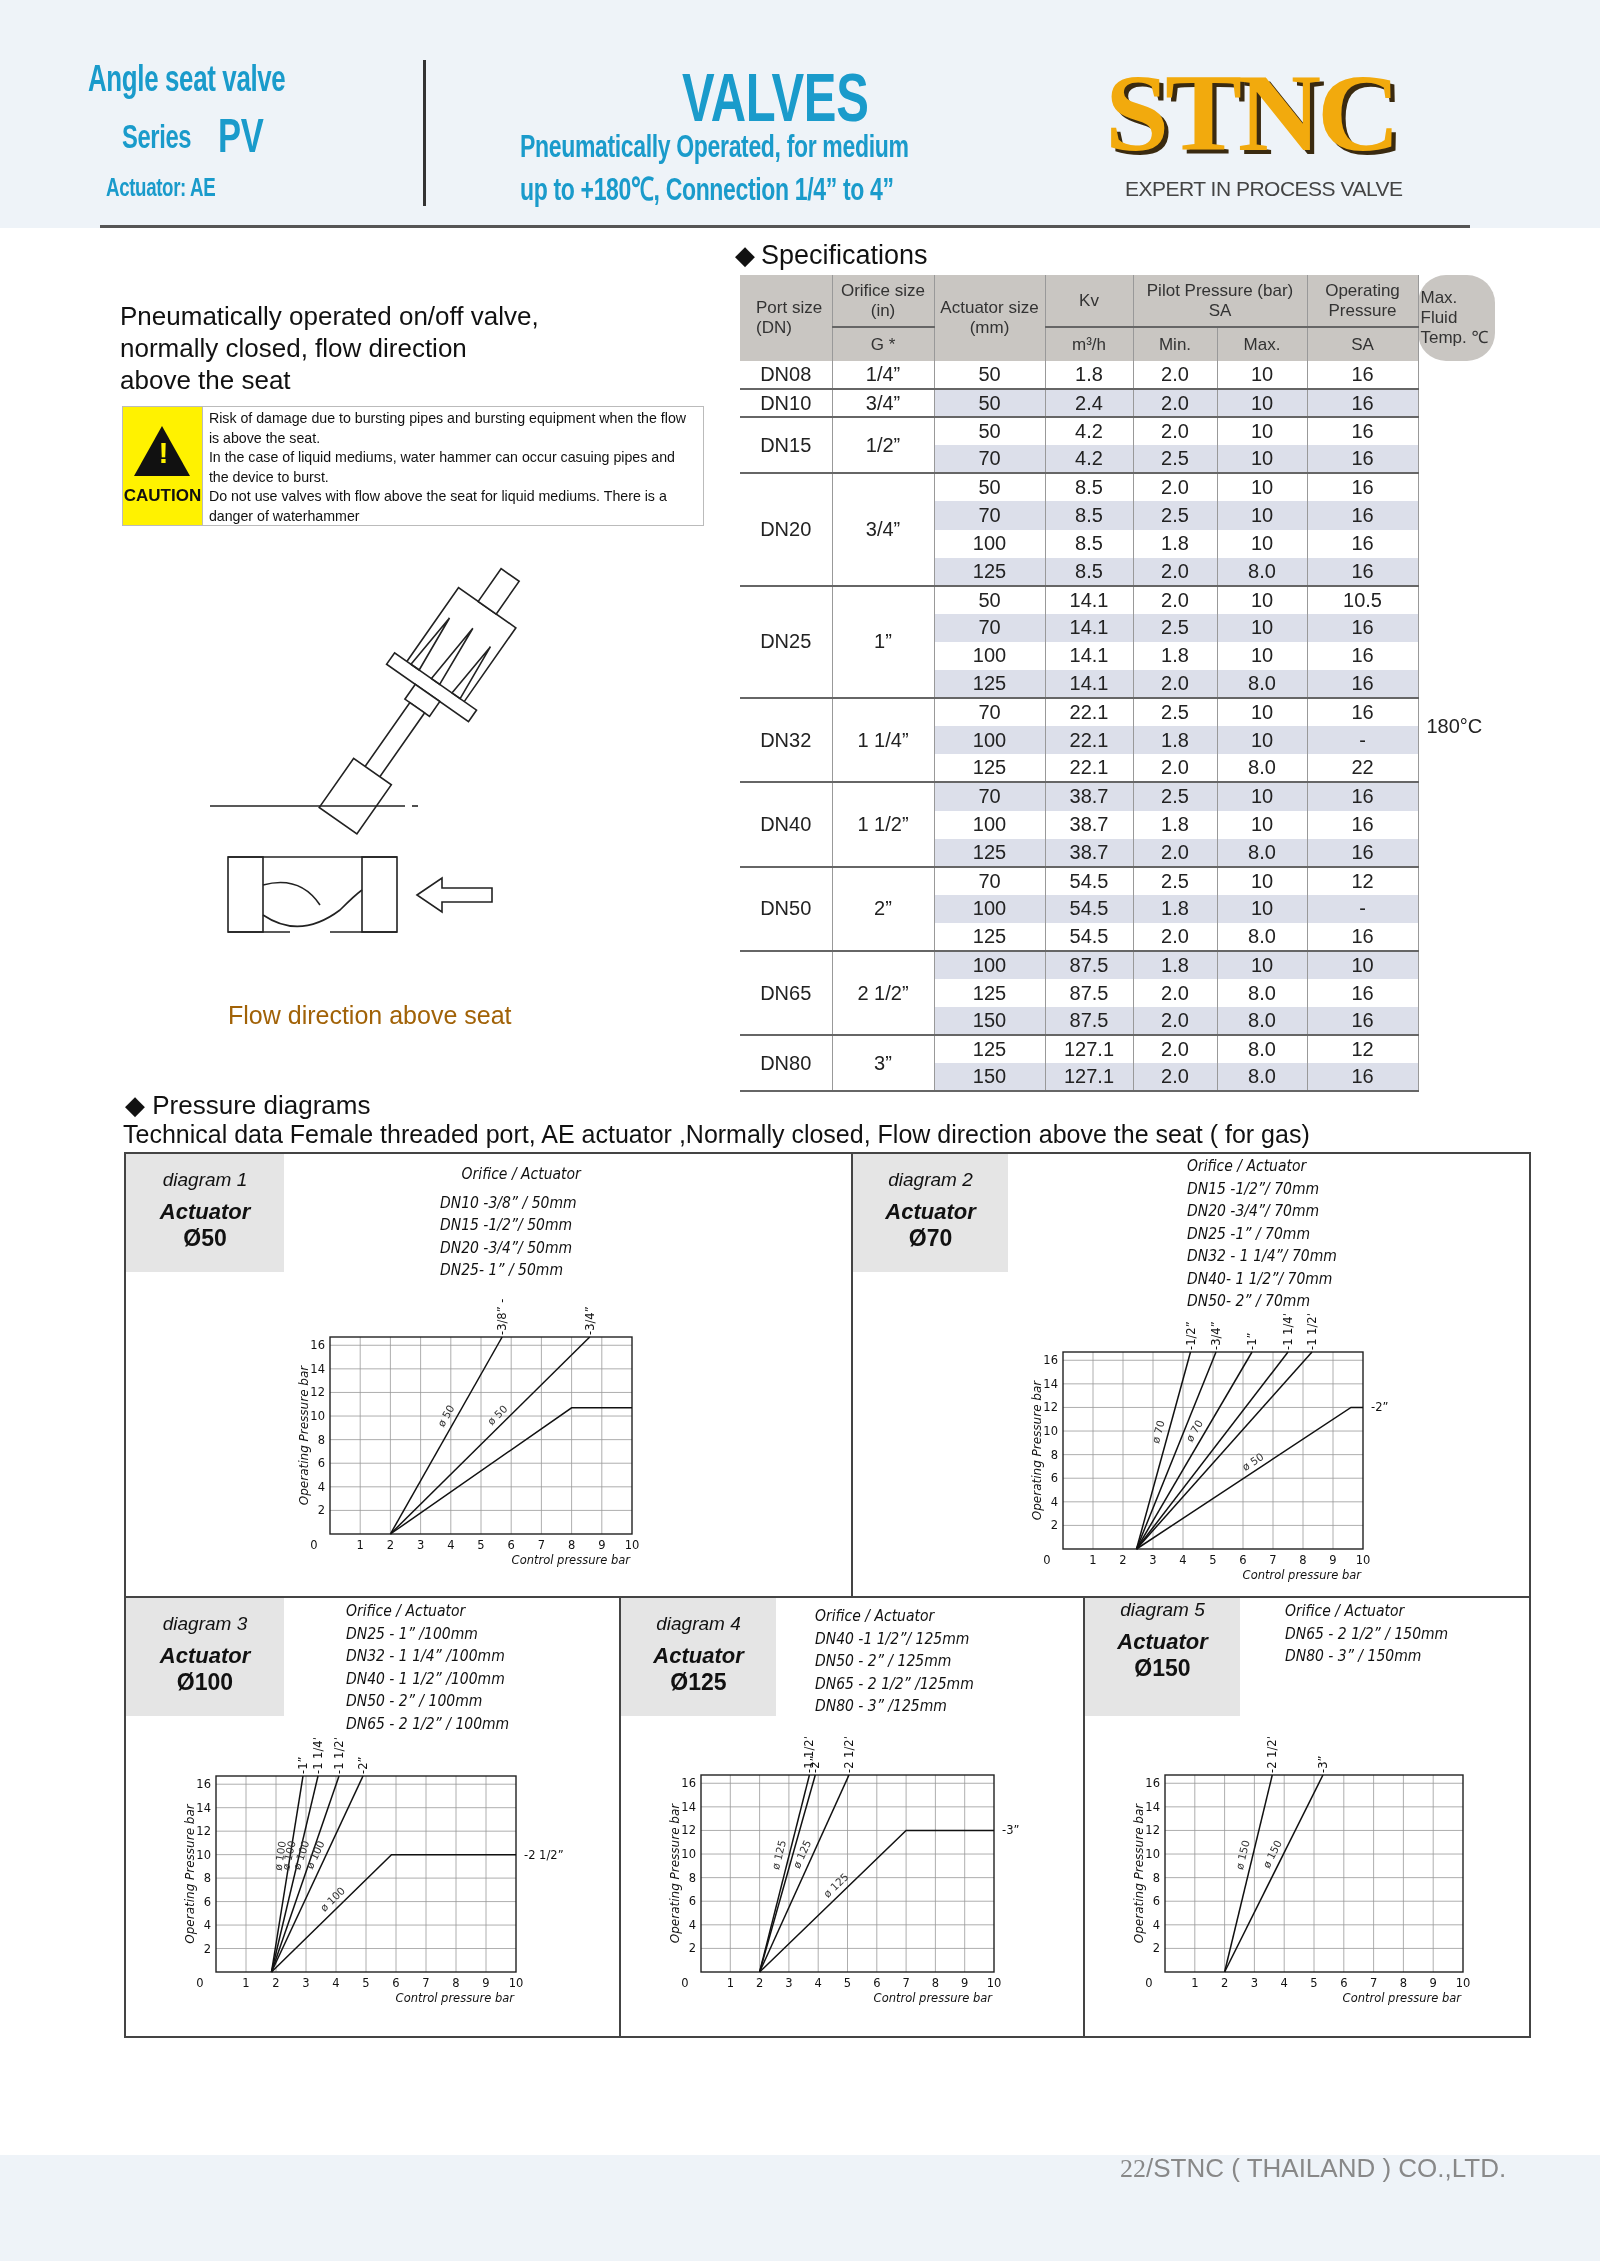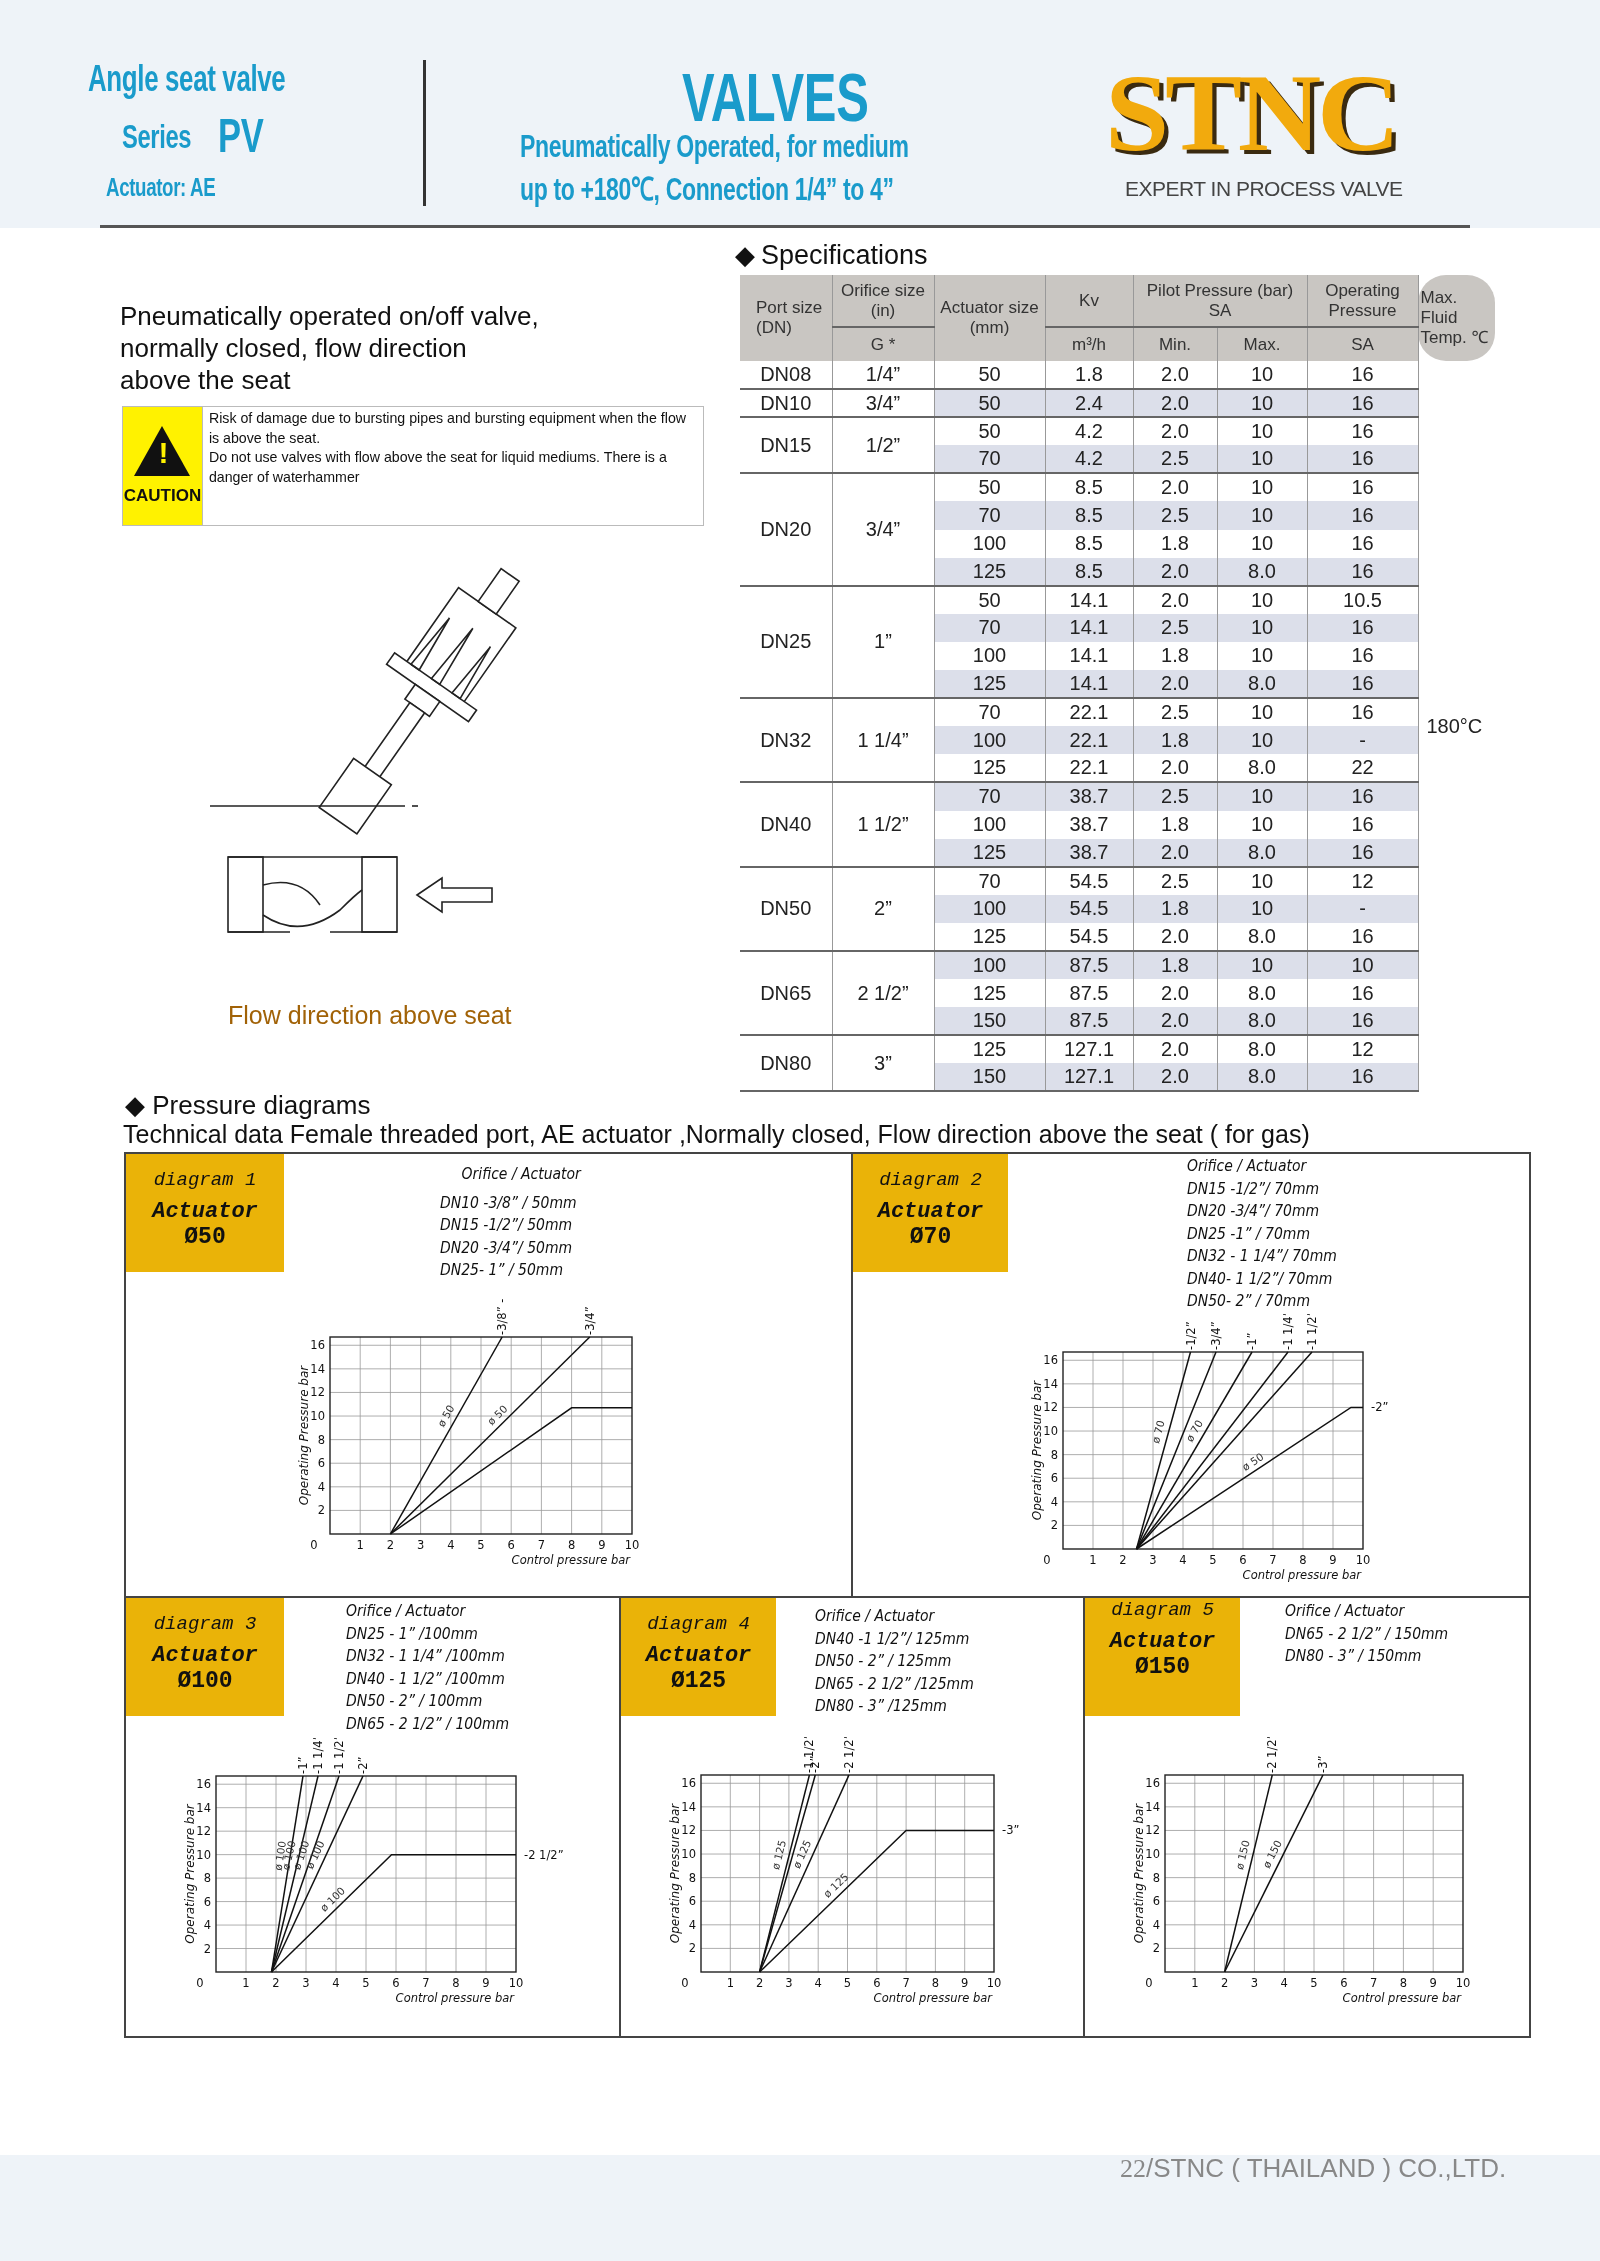--- a/index.html
+++ b/index.html
@@ -48,21 +48,21 @@
 
   
   .pd-title { left: 125px; top: 1090px; font-size: 26px; color: #111; white-space: nowrap; }
   .pd-sub { left: 123px; top: 1120px; font-size: 25px; color: #111; white-space: nowrap; }
   .pd-box { left: 124px; top: 1152px; width: 1407px; height: 886px; border: 2px solid #444; }
   .pd-hline { left: 124px; top: 1596px; width: 1407px; height: 2px; background: #444; }
   .pd-v1 { left: 851px; top: 1152px; width: 2px; height: 445px; background: #444; }
   .pd-v2 { left: 619px; top: 1596px; width: 2px; height: 442px; background: #444; }
   .pd-v3 { left: 1083px; top: 1596px; width: 2px; height: 442px; background: #444; }
 
-  .dlabel { background: #eab308; font-family: Liberation Mono, monospace; text-align: center; color: #111; }
+  .dlabel { background: #e5e5e5; font-family: Liberation Sans, sans-serif; text-align: center; color: #111; }
   .dlabel .dn { font-style: italic; font-size: 19px; display: block; }
   .dlabel .da { font-style: italic; font-weight: bold; font-size: 22px; display: block; margin-top: 8px; }
   .dlabel .dd { font-weight: bold; font-size: 23px; display: block; }
   .orifice { font-family: "DejaVu Sans", sans-serif; font-style: italic; font-size: 15.5px; line-height: 22.5px; color: #111; white-space: nowrap; transform: scaleX(0.9); transform-origin: left top; }
   .orifice .ohead { display: block; }
 
   svg.chart text { font-family: "DejaVu Sans", sans-serif; }
 
   
   .footer-bg { left: 0; top: 2155px; width: 1600px; height: 106px; background: #eef3f8; }
@@ -88,20 +88,21 @@
 <div class="abs intro">Pneumatically operated on/off valve, normally closed, flow direction above the seat</div>
 <div class="abs caution-box">
   <div class="caution-left">
     <div class="caution-tri">
         <span>!</span>
       </div>
     <div class="caution-word">CAUTION</div>
   </div>
   <div class="caution-text">
     <div>Risk of damage due to bursting pipes and bursting equipment when the flow is above the seat.</div>
+    <div>In the case of liquid mediums, water hammer can occur casuing pipes and the device to burst.</div>
     <div>Do not use valves with flow above the seat for liquid mediums. There is a danger of waterhammer</div>
   </div>
 </div>
 
 <svg class="abs valve-drawing" viewBox="0 0 340 400" fill="none" stroke="#222" stroke-width="1.6">
 
   <g transform="rotate(35 230 150)">
     <rect x="200" y="40" width="70" height="100" fill="#fff"></rect>
     <rect x="185" y="130" width="100" height="14" fill="#fff"></rect>
     <rect x="224" y="0" width="22" height="40" fill="#fff"></rect>

